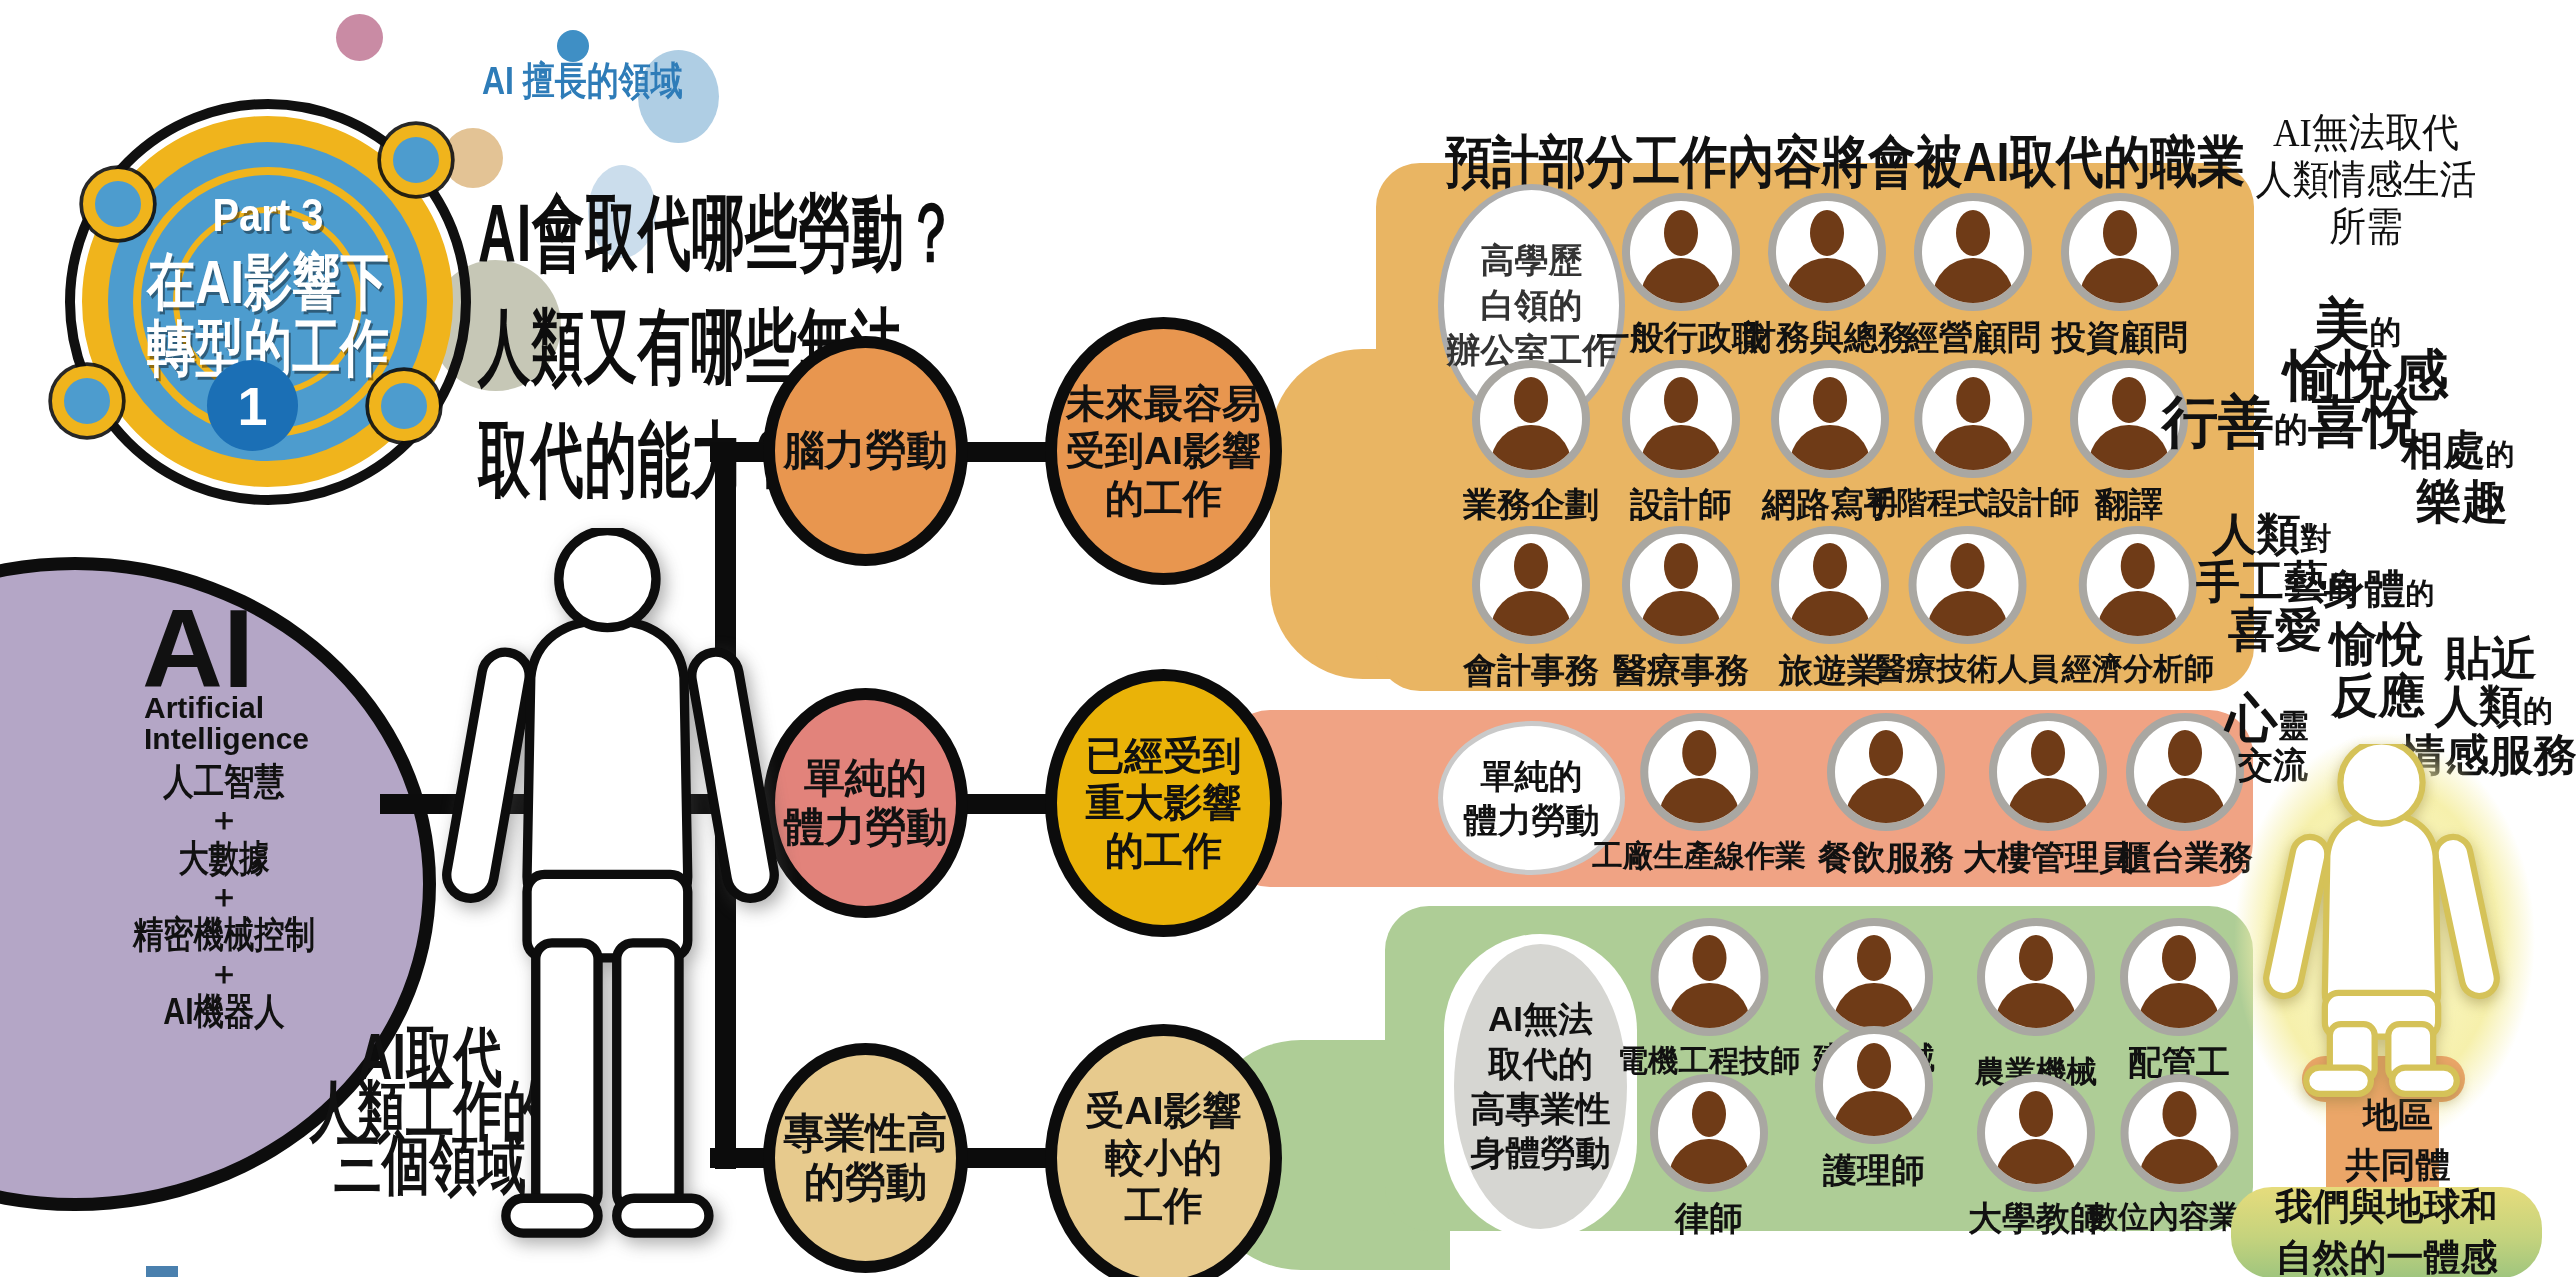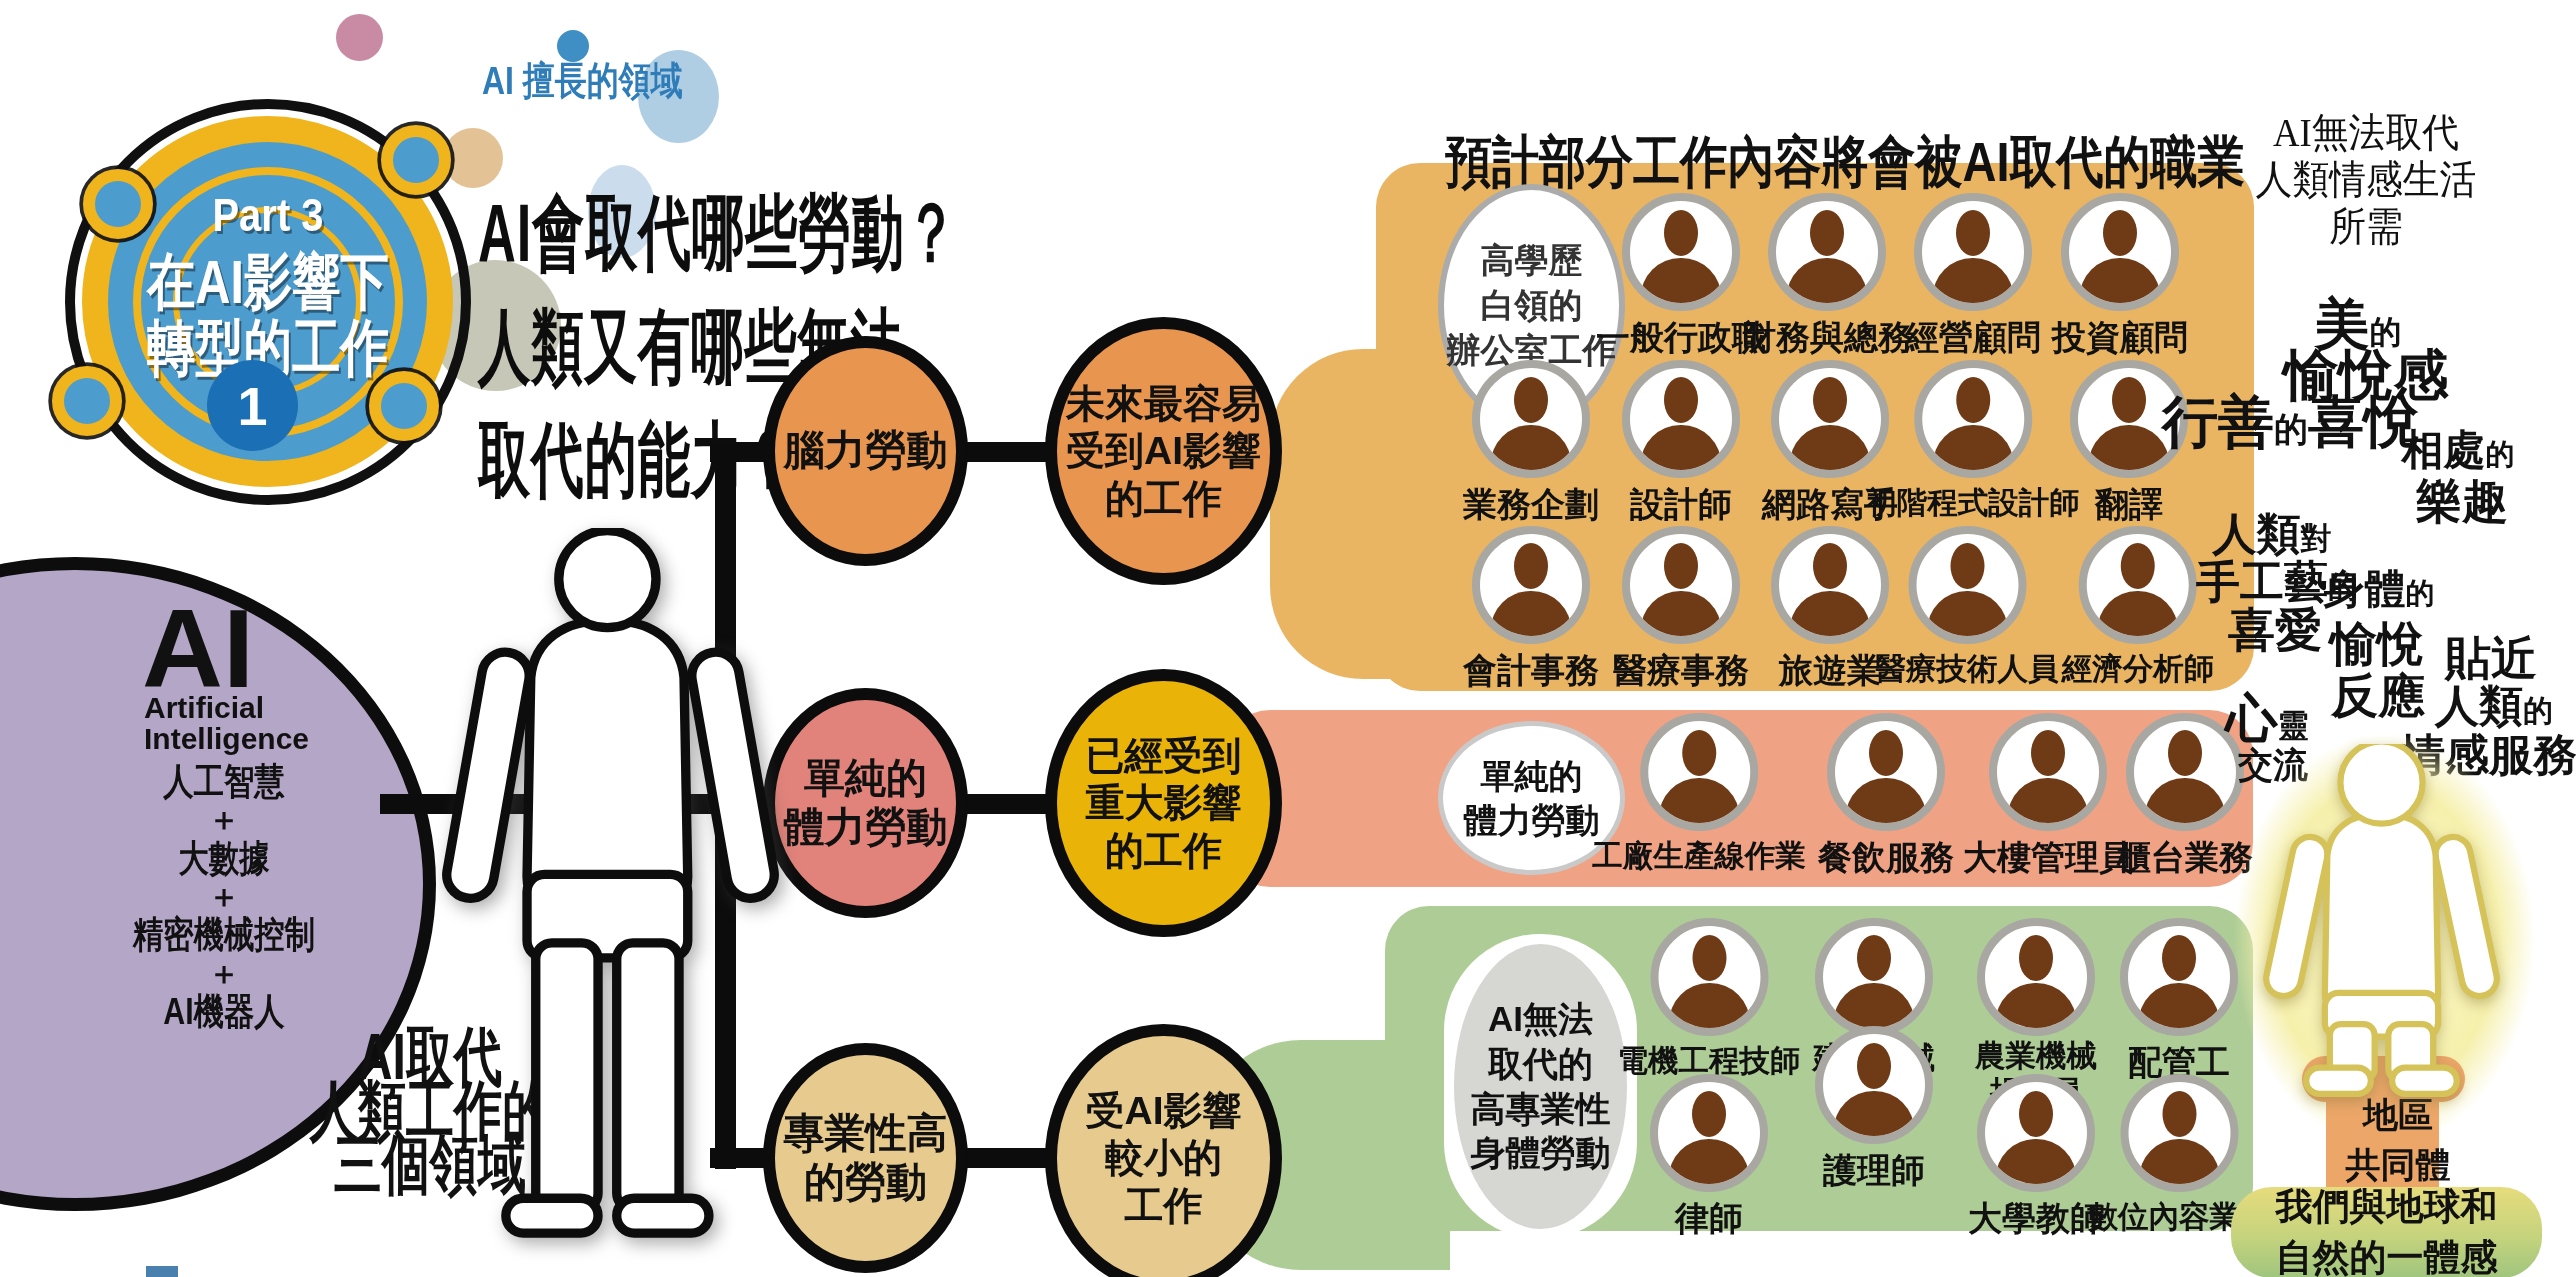--- a/index.html
+++ b/index.html
@@ -270,21 +270,21 @@
 
   <div class="job" style="left:1709px;top:918px;">
     <div class="job-icon"></div>
     <div class="job-label sm">電機工程技師</div>
   </div>
   <div class="job" style="left:1874px;top:918px;gap:5px;">
     <div class="job-icon"></div>
     <div class="job-label sm">建設機械</div>
     <div class="job-label sm">操作員</div>
   </div>
-  <div class="job" style="left:2036px;top:918px;gap:3px;">
+  <div class="job" style="left:2036px;top:918px;gap:22px;font-family:Liberation Mono, monospace;">
     <div class="job-icon"></div>
     <div class="job-label sm">農業機械</div>
     <div class="job-label sm">操作員</div>
   </div>
   <div class="job" style="left:2179px;top:918px;">
     <div class="job-icon"></div>
     <div class="job-label">配管工</div>
   </div>
 
   <div class="job" style="left:1709px;top:1074px;">

